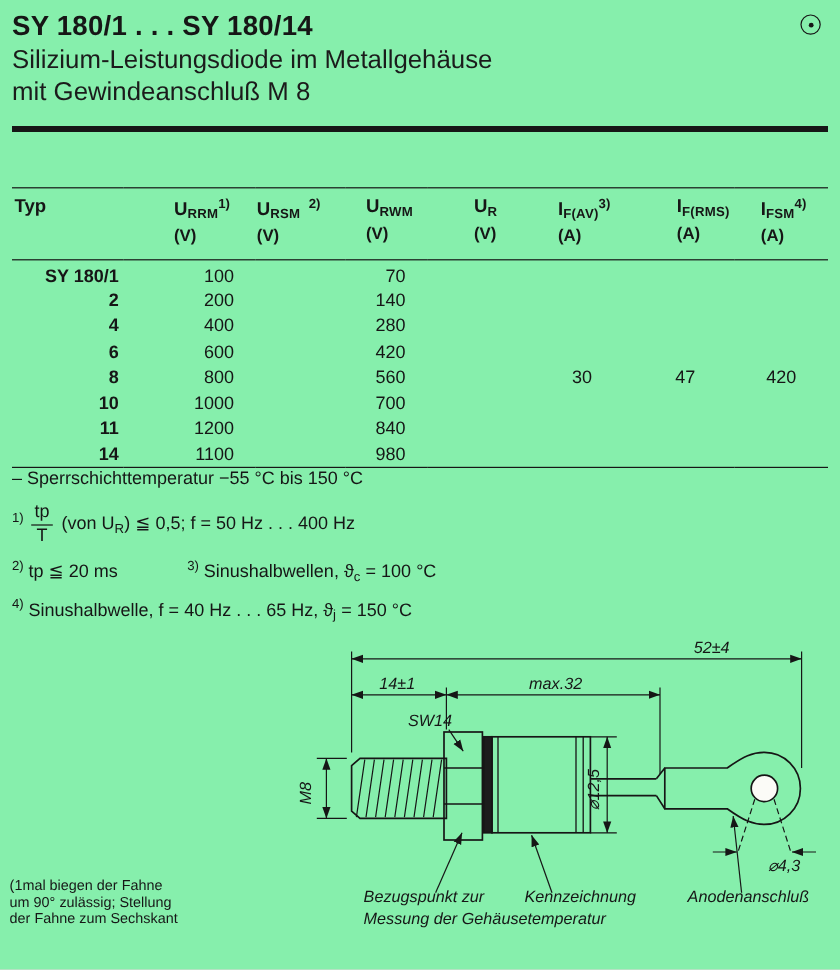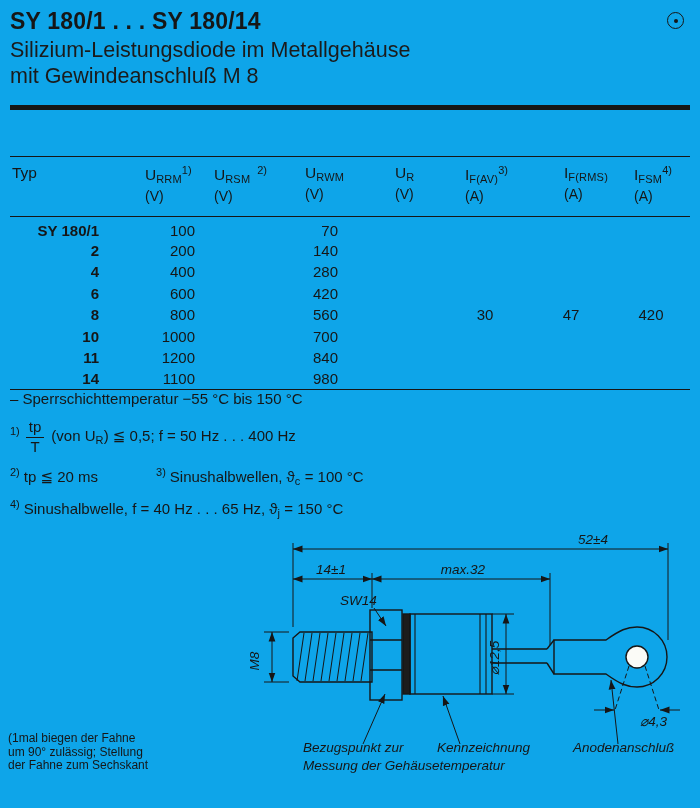--- a/index.html
+++ b/index.html
@@ -1,34 +1,34 @@
 <!DOCTYPE html>
 <html><head>
 <meta charset="utf-8">
 <style>
   * { margin:0; padding:0; box-sizing:border-box; }
   html,body { background:#d9d9d6; }
   .page {
     width:700px; height:808px; margin:0 auto; position:relative;
-    background:#0ea5e9; color:#161616; overflow:hidden;
+    background:#86efac; color:#161616; overflow:hidden;
     font-family:"Liberation Sans", sans-serif; padding:6px 10px;
   }
   .titlebar { display:flex; justify-content:space-between; align-items:flex-start; }
   .title { font-size:23px; font-weight:bold; letter-spacing:.2px; margin-top:2px; }
   .regmark { width:17px; height:17px; border:1.7px solid #161616; border-radius:50%;
     position:relative; margin:6px 6px 0 0; flex:none; }
   .regmark::after { content:""; position:absolute; left:50%; top:50%; width:4px; height:4px;
     background:#161616; border-radius:50%; transform:translate(-50%,-50%); }
   .subtitle { font-size:21.5px; font-weight:normal; line-height:1.22; margin-top:2px; color:#1b1b1b; }
   .thickrule { height:5px; background:#161616; margin-top:16px; }
 
   table.ratings { width:680px; border-collapse:collapse; margin-top:46px; font-size:15px; table-layout:fixed; }
   table.ratings { border-bottom:1.6px solid #161616; }
   thead th { border-top:1.4px solid #161616; border-bottom:1.4px solid #161616;
-    font-weight:normal; text-align:left; vertical-align:top; padding:7px 0 12px 0; }
+    font-weight:bold; text-align:left; vertical-align:top; padding:7px 0 12px 0; }
   th .sym { display:block; font-size:15.5px; }
   th .unit { display:block; font-size:14px; margin-top:3px; }
   th.c0 { padding-left:2px; }
   th.c1 { padding-left:42px; } th.c2 { padding-left:1px; } th.c3 { padding-left:17px; }
   th.c4 { padding-left:39px; } th.c5 { padding-left:25px; } th.c6 { padding-left:34px; }
   th.c7 { padding-left:22px; }
   th.c2 sup { margin-left:7px; }
   sub { font-size:11px; vertical-align:-3px; letter-spacing:.2px; }
   sup { font-size:11px; vertical-align:6px; }
   tbody td { height:21.5px; font-size:15px; padding:0; }

